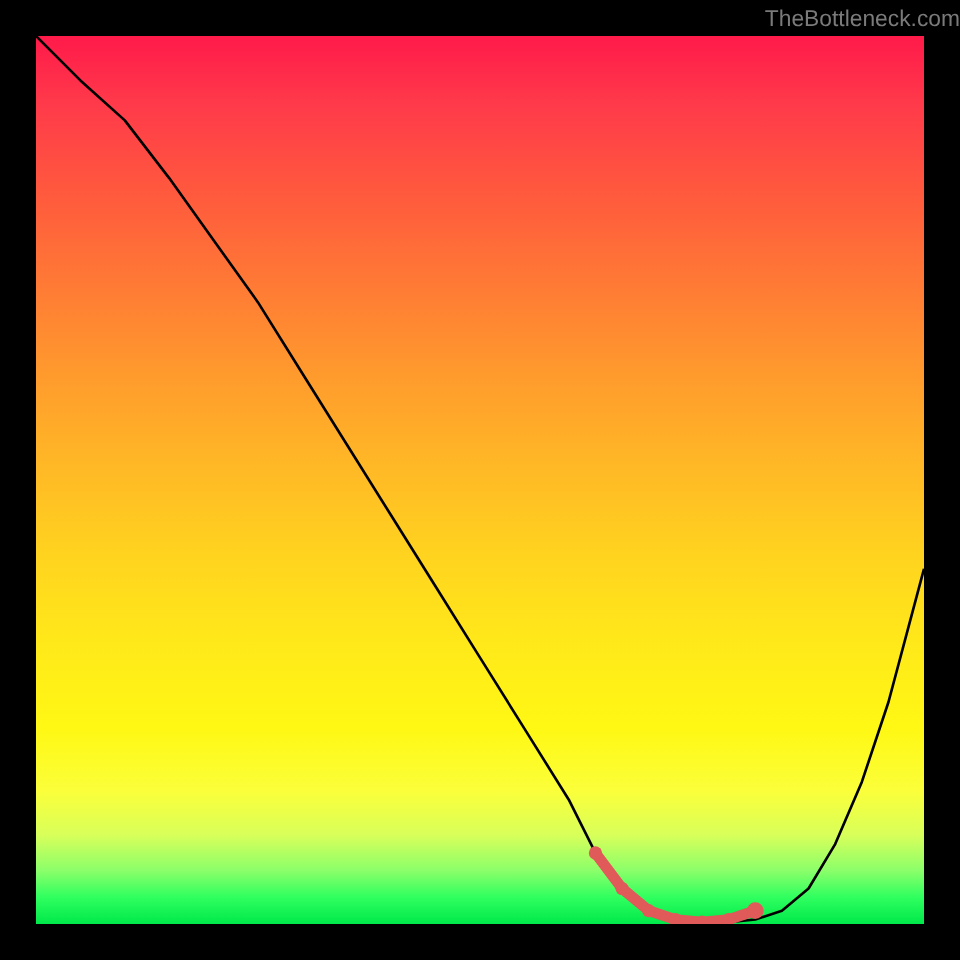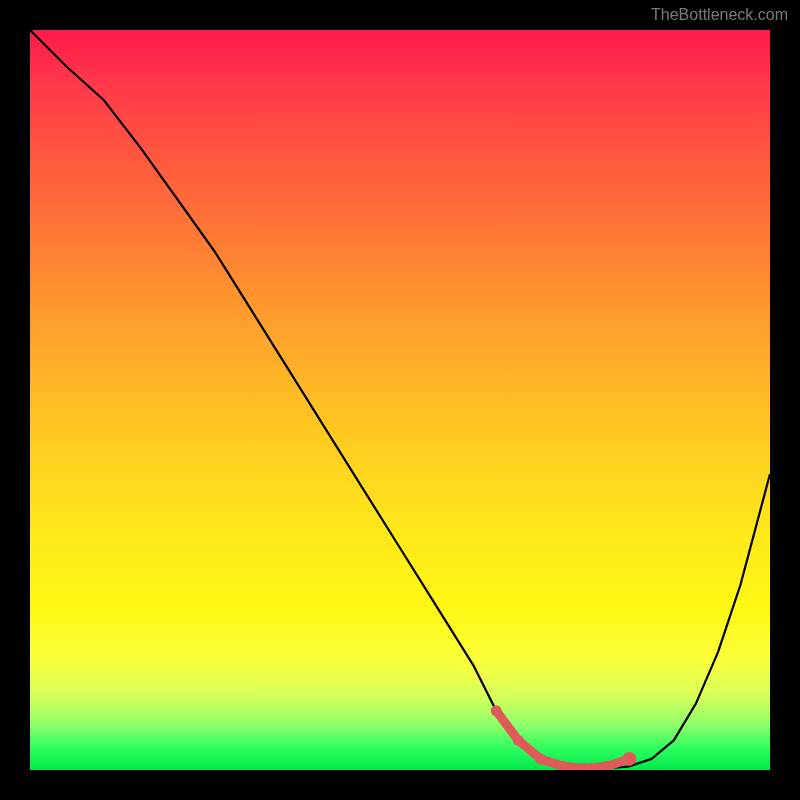--- a/index.html
+++ b/index.html
@@ -7,23 +7,23 @@
     width: 800px;
     height: 800px;
     background: #000;
     position: relative;
     font-family: Arial, sans-serif;
     overflow: hidden;
   }
   .attribution {
     position: absolute;
     top: 6px;
-    right: 12px;
+    right: 0;
     color: #7a7a7a;
-    font-size: 16px;
+    font-size: 19px;
     font-weight: 400;
     z-index: 10;
   }
   .plot-area {
     position: absolute;
     top: 30px;
     left: 30px;
     width: 740px;
     height: 740px;
     background: linear-gradient(to bottom,

